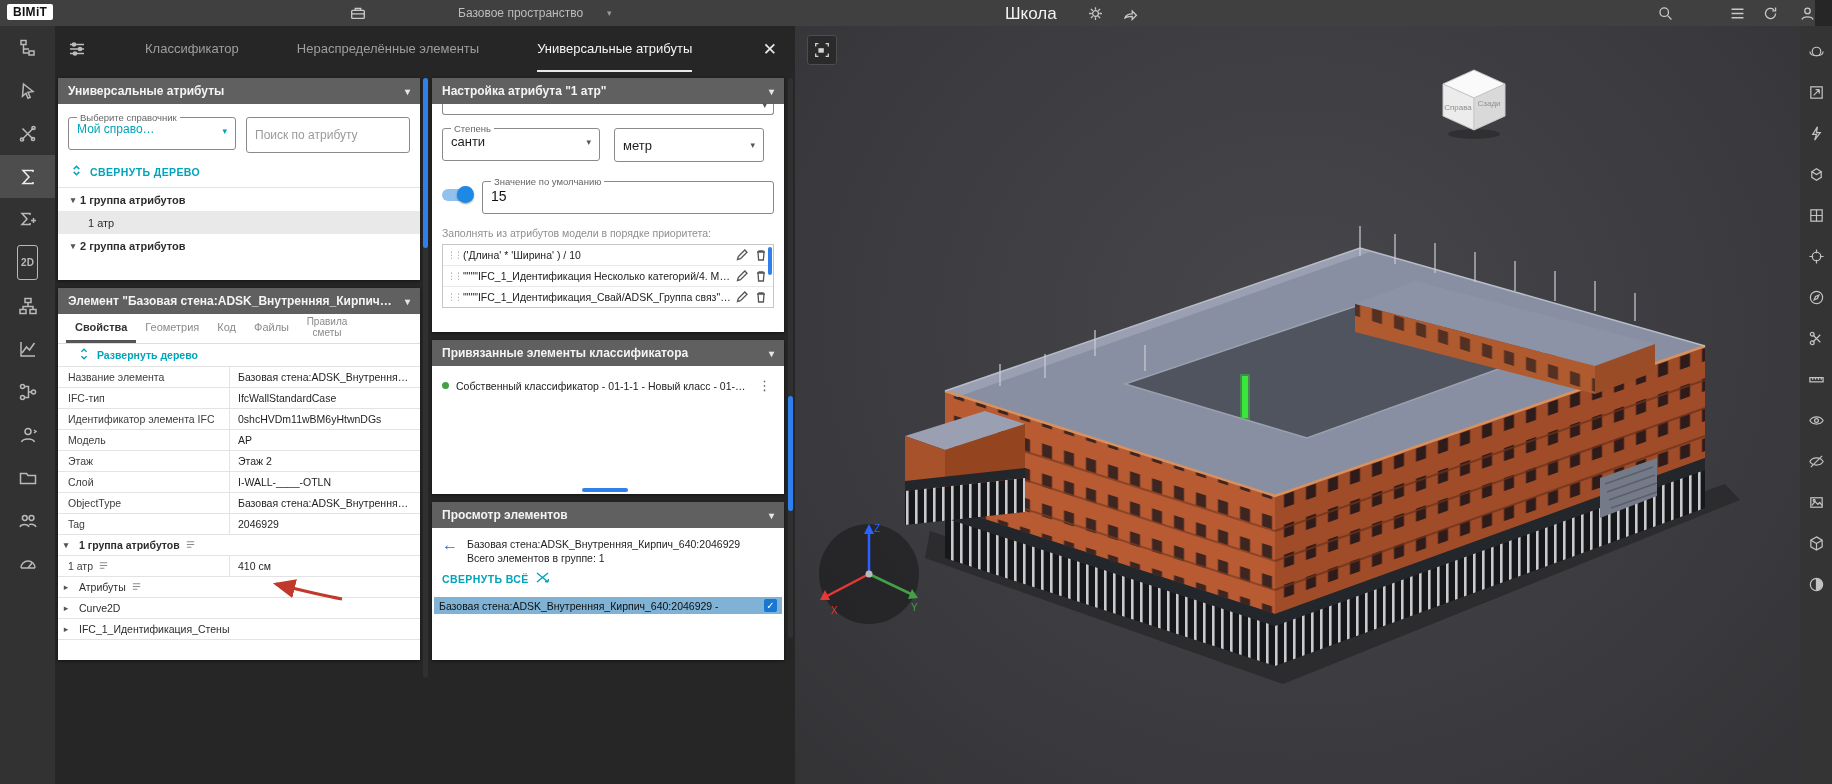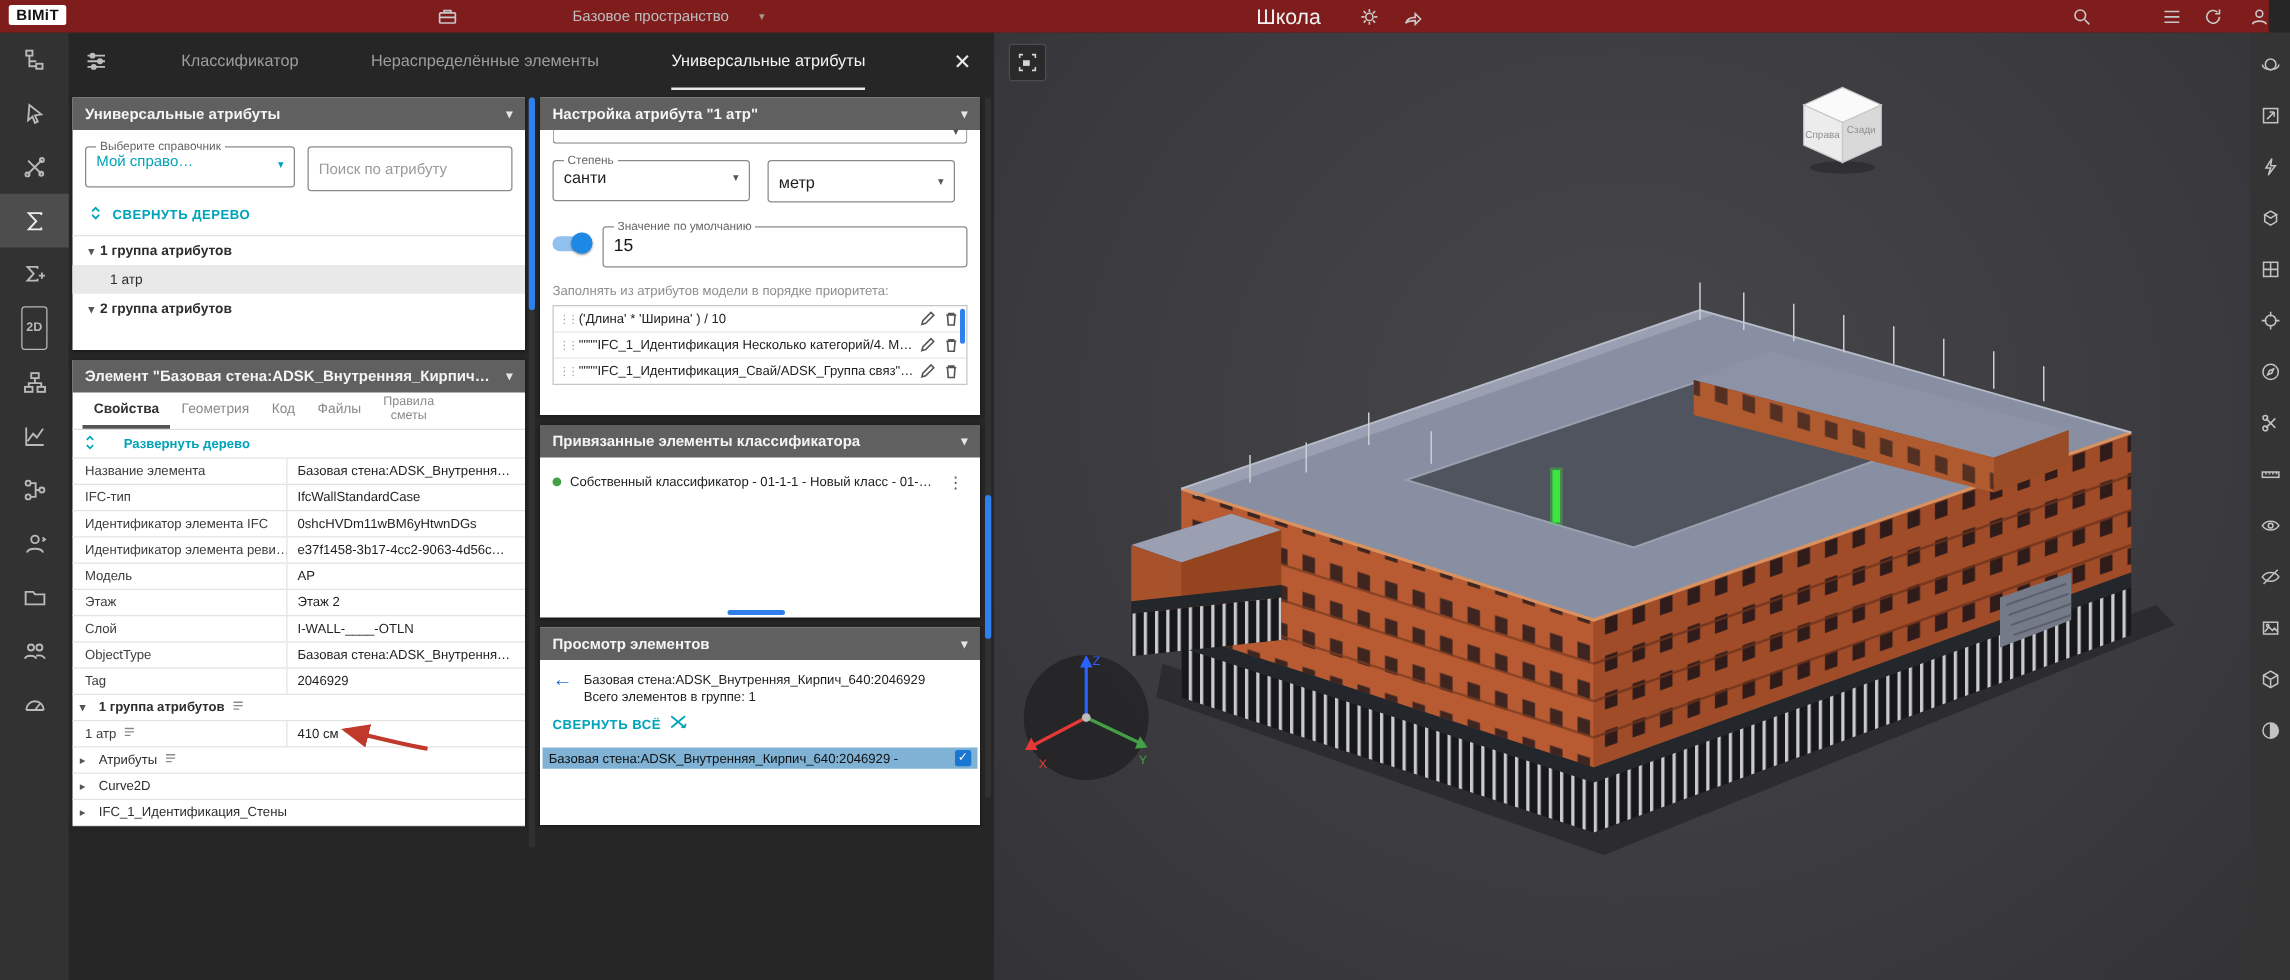--- a/index.html
+++ b/index.html
@@ -1,21 +1,21 @@
 <!DOCTYPE html>
 <html><head>
 <meta charset="utf-8">
 <style>
   *{box-sizing:border-box;margin:0;padding:0}
   html,body{width:1832px;height:784px;overflow:hidden}
   body{font-family:"Liberation Sans",sans-serif;background:#262626;color:#222}
   .app{position:relative;width:1832px;height:784px}
 
   
-  .topbar{position:absolute;top:0;left:0;right:17px;height:26px;background:#7f1d1d;z-index:30}
+  .topbar{position:absolute;top:0;left:0;right:17px;height:26px;background:#404040;z-index:30}
   .topbar .logo{position:absolute;left:7px;top:4px;background:#fff;color:#111;font-weight:bold;font-size:12px;padding:1px 6px;border-radius:2px;letter-spacing:.3px}
   .tb-ic{position:absolute;top:3px;width:20px;height:20px;display:flex;align-items:center;justify-content:center}
   .tb-ic svg{stroke:#c9c9c9;fill:none;stroke-width:1.5}
   .workspace{position:absolute;left:448px;top:0;height:26px;display:flex;align-items:center;gap:24px;color:#bdbdbd;font-size:12px;padding:0 10px;cursor:pointer}
   .workspace .chev{font-size:9px;color:#9a9a9a}
   .project-title{position:absolute;left:1005px;top:4px;color:#f2f2f2;font-size:17px}
   
   .left-toolbar{position:absolute;top:26px;left:0;width:55px;bottom:0;background:#323232;z-index:20}
   .lt-item{width:55px;height:43px;display:flex;align-items:center;justify-content:center;cursor:pointer}
   .lt-item svg{stroke:#b9b9b9;fill:none;stroke-width:1.5}
@@ -65,21 +65,21 @@
   .tree-group{padding-left:8px;font-weight:bold;color:#2d2d2d}
   .tree-item{padding-left:30px;color:#2d2d2d}
   .tree-item.selected{background:#e9e9e9}
 
   
   .element-panel{margin-top:8px;height:372px;position:relative}
   .sub-tabs{height:30px;display:flex;align-items:stretch;border-bottom:1px solid #ddd;padding-left:8px}
   .sub-tab{display:flex;align-items:center;justify-content:center;font-size:11px;color:#8a8a8a;padding:0 9px;text-align:center;cursor:pointer;border-bottom:3px solid transparent;line-height:11px}
   .sub-tab.active{color:#333;font-weight:bold;border-bottom:3px solid #555}
   .sub-tab.wrap{font-size:10px;width:58px;padding:0 2px}
-  .link-row2{height:22px;display:flex;align-items:center;gap:21px;padding-left:8px;color:#00a4ba;font-size:10.5px;font-weight:bold;cursor:pointer}
+  .link-row2{height:22px;display:flex;align-items:center;gap:7px;padding-left:20px;color:#00a4ba;font-size:10.5px;font-weight:bold;cursor:pointer}
   .ptable{border-top:1px solid #e3e3e3}
   .prow{display:flex;height:21px;border-bottom:1px solid #e3e3e3;font-size:10.5px;align-items:center}
   .plabel{width:172px;padding-left:10px;color:#3c3c3c;border-right:1px solid #e3e3e3;white-space:nowrap;overflow:hidden;text-overflow:ellipsis;height:100%;display:flex;align-items:center;gap:5px}
   .pvalue{flex:1;padding-left:8px;color:#1f1f1f;white-space:nowrap;overflow:hidden;text-overflow:ellipsis}
   .grow{display:flex;height:21px;border-bottom:1px solid #e3e3e3;font-size:10.5px;align-items:center;font-weight:bold;color:#2d2d2d;gap:5px}
   .grow .caret,.crow .caret{font-size:9px;color:#555;width:16px;text-align:center}
   .crow{display:flex;height:21px;border-bottom:1px solid #e3e3e3;font-size:10.5px;align-items:center;color:#2d2d2d;gap:5px}
   .mini-ic svg{stroke:#8a8a8a;fill:none;stroke-width:1.2}
   .arrow-overlay{position:absolute;left:0;top:0;width:362px;height:660px;pointer-events:none;z-index:6}
 
@@ -353,24 +353,20 @@
             </div>
           <div class="prow">
               <div class="plabel">IFC-тип</div>
               <div class="pvalue">IfcWallStandardCase</div>
             </div>
           <div class="prow">
               <div class="plabel">Идентификатор элемента IFC</div>
               <div class="pvalue">0shcHVDm11wBM6yHtwnDGs</div>
             </div>
           <div class="prow">
-              <div class="plabel">Идентификатор элемента реви…</div>
-              <div class="pvalue">e37f1458-3b17-4cc2-9063-4d56c…</div>
-            </div>
-          <div class="prow">
               <div class="plabel">Модель</div>
               <div class="pvalue">АР</div>
             </div>
           <div class="prow">
               <div class="plabel">Этаж</div>
               <div class="pvalue">Этаж 2</div>
             </div>
           <div class="prow">
               <div class="plabel">Слой</div>
               <div class="pvalue">I-WALL-____-OTLN</div>

